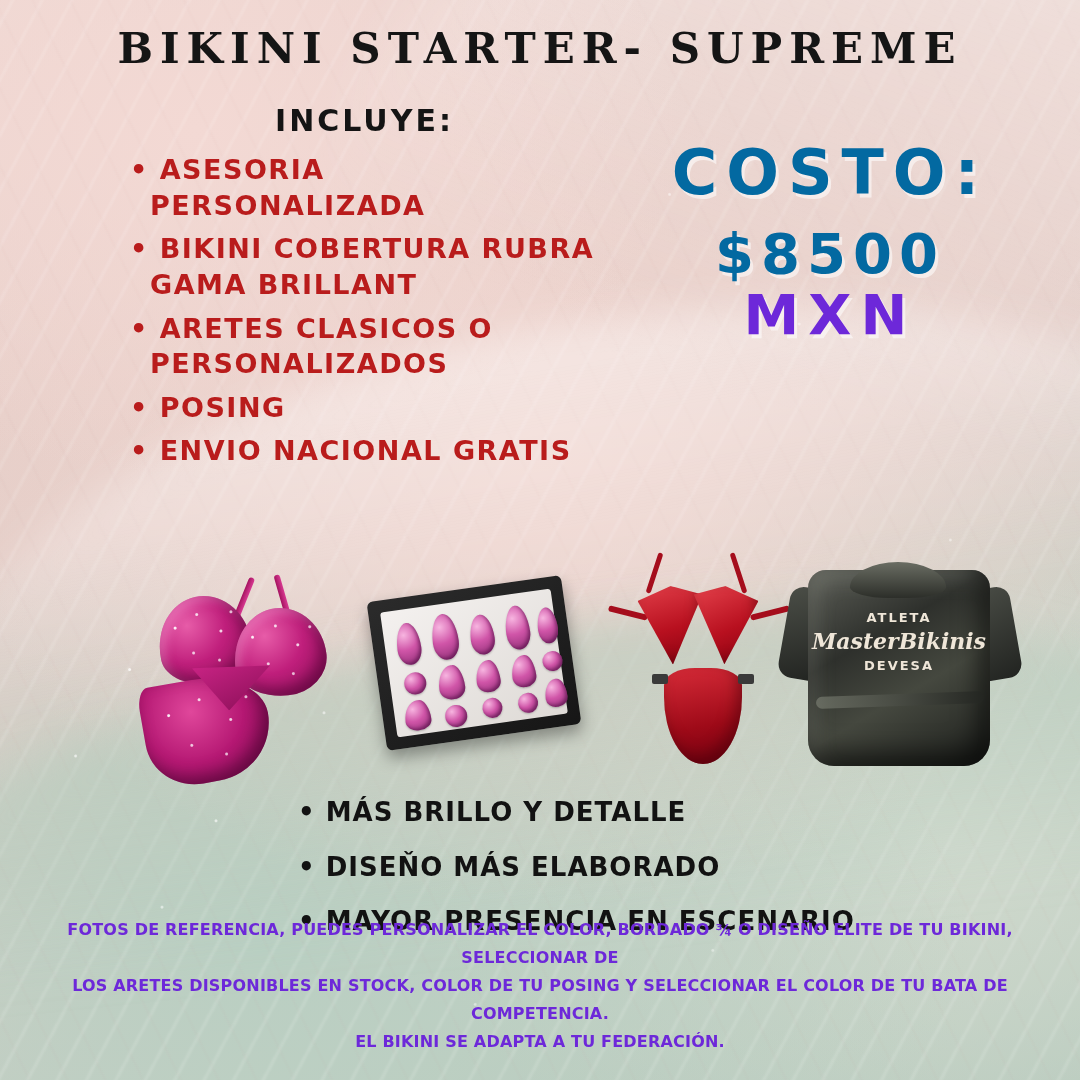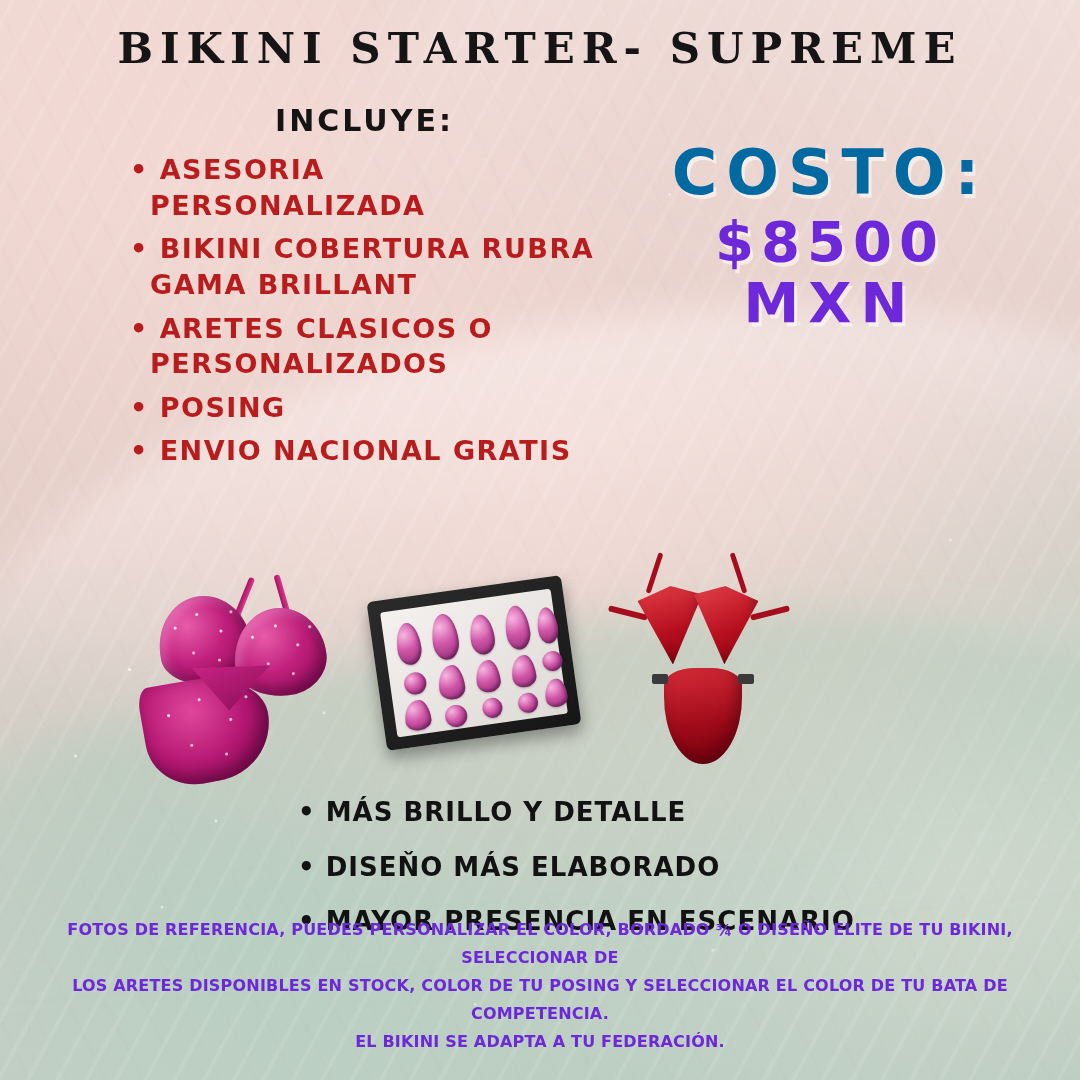--- a/index.html
+++ b/index.html
@@ -168,24 +168,24 @@
     letter-spacing: 9px;
     color: #0369a1;
     text-shadow: 3px 4px 0 rgba(255,255,255,0.55);
     line-height: 1.05;
   }
   .cost-amount {
     font-family: "DejaVu Sans", sans-serif;
     font-size: 56px;
     font-weight: 700;
     letter-spacing: 7px;
-    color: #6d28d9;
+    color: #0369a1;
     text-shadow: 3px 4px 0 rgba(255,255,255,0.55);
     line-height: 1.12;
-    margin-top: 6px;
+    margin-top: 18px;
   }
   .cost-currency {
     font-family: "DejaVu Sans", sans-serif;
     font-size: 56px;
     font-weight: 700;
     letter-spacing: 9px;
     color: #6d28d9;
     text-shadow: 3px 4px 0 rgba(255,255,255,0.55);
     line-height: 1.05;
   }
@@ -482,20 +482,30 @@
         <div class="rb-str t2"></div>
         <div class="rb-str w1"></div>
         <div class="rb-str w2"></div>
         <div class="rb-cup l"></div>
         <div class="rb-cup r"></div>
         <div class="rb-bottom"></div>
         <div class="rb-clip" style="left:52px; top:126px;"></div>
         <div class="rb-clip" style="left:138px; top:126px;"></div>
       </div>
 
+      <div class="product prod-robe">
+        <div class="robe-sleeve l"></div>
+        <div class="robe-sleeve r"></div>
+        <div class="robe-body"></div>
+        <div class="robe-collar"></div>
+        <div class="robe-text-top">ATLETA</div>
+        <div class="robe-text-mid">MasterBikinis</div>
+        <div class="robe-text-bot">DEVESA</div>
+        <div class="robe-belt"></div>
+      </div>
 
     </div>
 
     <ul class="benefits">
       <li>MÁS BRILLO Y DETALLE</li>
       <li>DISEŇO MÁS ELABORADO</li>
       <li>MAYOR PRESENCIA EN ESCENARIO</li>
     </ul>
 
     <div class="footnote">

